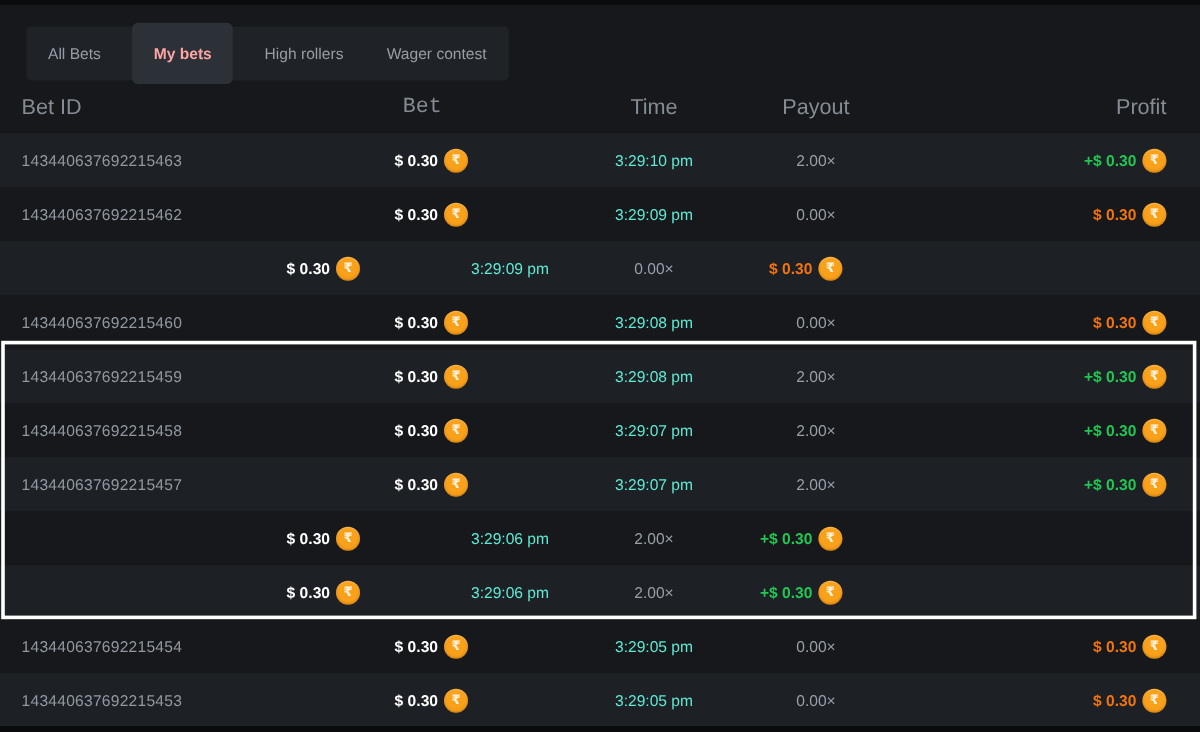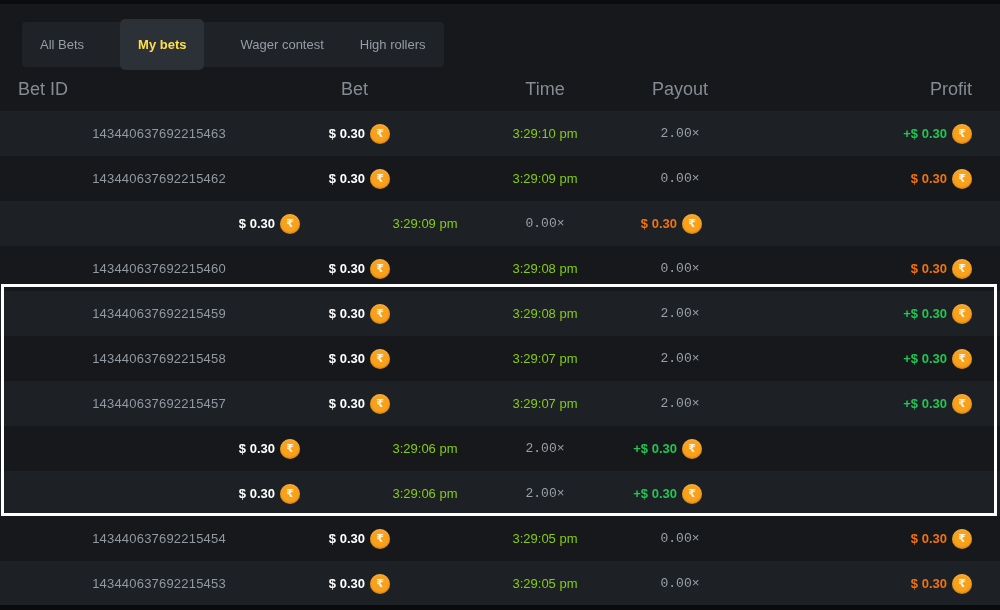--- a/index.html
+++ b/index.html
@@ -32,49 +32,49 @@
     font-size: 13px;
     cursor: pointer;
     white-space: nowrap;
     background: transparent;
     border: none;
     font-family: "Liberation Sans", sans-serif;
     text-align: right;
   }
   .tab.active {
     background: #2c3037;
-    color: #fde047;
+    color: #fca5a5;
     font-weight: 700;
     height: 51px;
-    margin: -3px 18px;
+    margin: -3px 8px;
     border-radius: 5px;
   }
 
   
   .bets-table { position: absolute; left: 0; right: 0; top: 67px; }
   .trow {
     display: grid;
     grid-template-columns: 300px 90px 70px 170px 100px 1fr;
     align-items: center;
   }
   .thead { height: 44px; color: #858c94; font-size: 18px; }
   .thead .c-id { padding-left: 18px; }
-  .thead .c-bet { justify-self: end; padding-right: 22px; }
+  .thead .c-bet { justify-self: end; padding-right: 22px; font-family: Liberation Mono, monospace; }
   .thead .c-time, .thead .c-payout { justify-self: center; }
   .thead .c-profit { justify-self: end; padding-right: 28px; }
 
-  .rows .trow { height: 45px; font-size: 13px; text-align: center; }
+  .rows .trow { height: 45px; font-size: 13px; }
   .rows .trow:nth-child(odd) { background: #1d2024; }
   .cell-id { padding-left: 18px; color: #9199a1; letter-spacing: 0.2px; }
   .cell-bet {
     display: flex; align-items: center; justify-content: flex-end; gap: 5px;
     color: #ffffff; font-weight: 700;
   }
-  .cell-time { justify-self: center; color: #84cc16; }
-  .cell-payout { justify-self: center; color: #98a0a7; font-family: Liberation Mono, monospace; }
+  .cell-time { justify-self: center; color: #5eead4; }
+  .cell-payout { justify-self: center; color: #98a0a7; }
   .cell-profit {
     display: flex; align-items: center; justify-content: flex-end; gap: 5px;
     padding-right: 28px; font-weight: 700;
   }
   .trow.win .profit-amount { color: #21c653; }
   .trow.loss .profit-amount { color: #f2740d; }
 
   .coin {
     width: 20px; height: 20px;
     border-radius: 50%;
@@ -98,22 +98,22 @@
   }
 </style>
 </head>
 <body>
 
 <div class="edge-strip top"></div>
 
 <div class="tabbar">
   <button class="tab">All Bets</button>
   <button class="tab active">My bets</button>
+  <button class="tab">High rollers</button>
   <button class="tab">Wager contest</button>
-  <button class="tab">High rollers</button>
 </div>
 
 <div class="bets-table">
   <div class="trow thead">
     <span class="c-id">Bet ID</span>
     <span class="c-bet">Bet</span>
     <span></span>
     <span class="c-time">Time</span>
     <span class="c-payout">Payout</span>
     <span class="c-profit">Profit</span>

